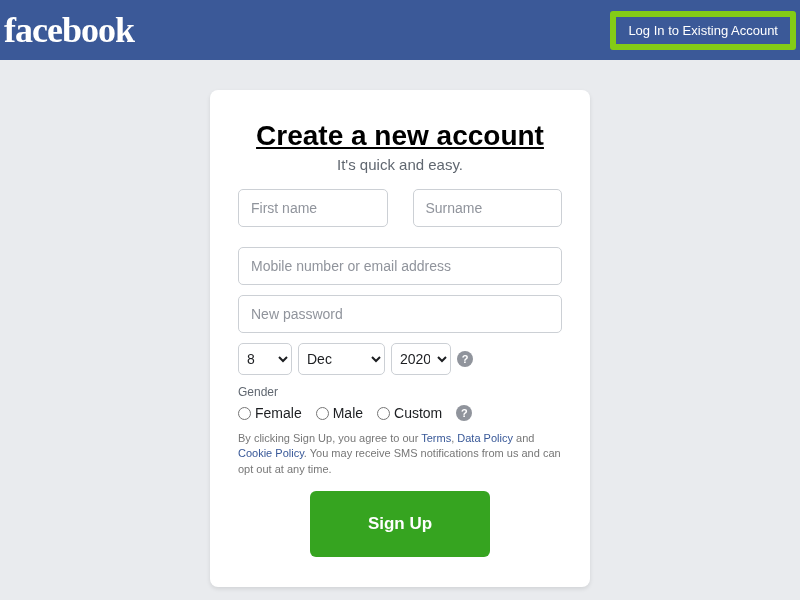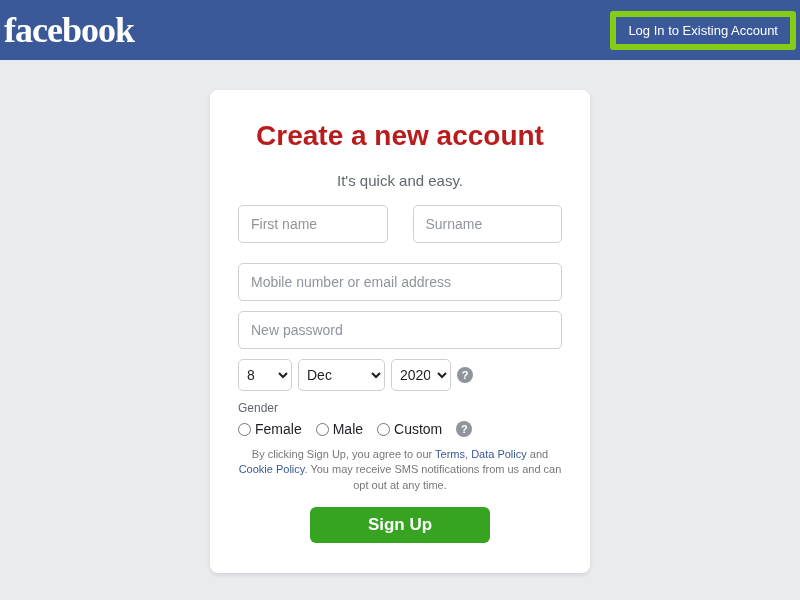--- a/index.html
+++ b/index.html
@@ -60,22 +60,23 @@
     }
 
     #page-title-area {
       text-align: center;
       margin-bottom: 16px;
     }
 
     #page-heading {
       font-size: 28px;
       font-weight: bold;
-      color: #b91c1c;
-      margin-bottom: 20px;
+      color: #000000;
+      margin-bottom: 4px;
+      text-decoration: underline;
     }
 
     #page-subheading {
       font-size: 15px;
       color: #606770;
     }
 
     .field-row {
       display: flex;
       gap: 25px;
@@ -178,37 +179,36 @@
     .gender-option input[type="radio"] {
       margin: 0;
       cursor: pointer;
     }
 
     #terms-text {
       font-size: 11px;
       color: #777;
       margin-bottom: 14px;
       line-height: 1.4;
-      text-align: center;
     }
 
     #terms-text a {
       color: #385898;
       text-decoration: none;
     }
 
     #signup-btn {
       display: block;
       width: 180px;
       margin: 0 auto;
       background-color: #36a420;
       color: #fff;
       border: none;
       border-radius: 6px;
-      padding: 8px;
+      padding: 23px;
       font-size: 17px;
       font-weight: bold;
       cursor: pointer;
       text-align: center;
     }
   </style>
 </head>
 <body>
 
 <div id="header">

